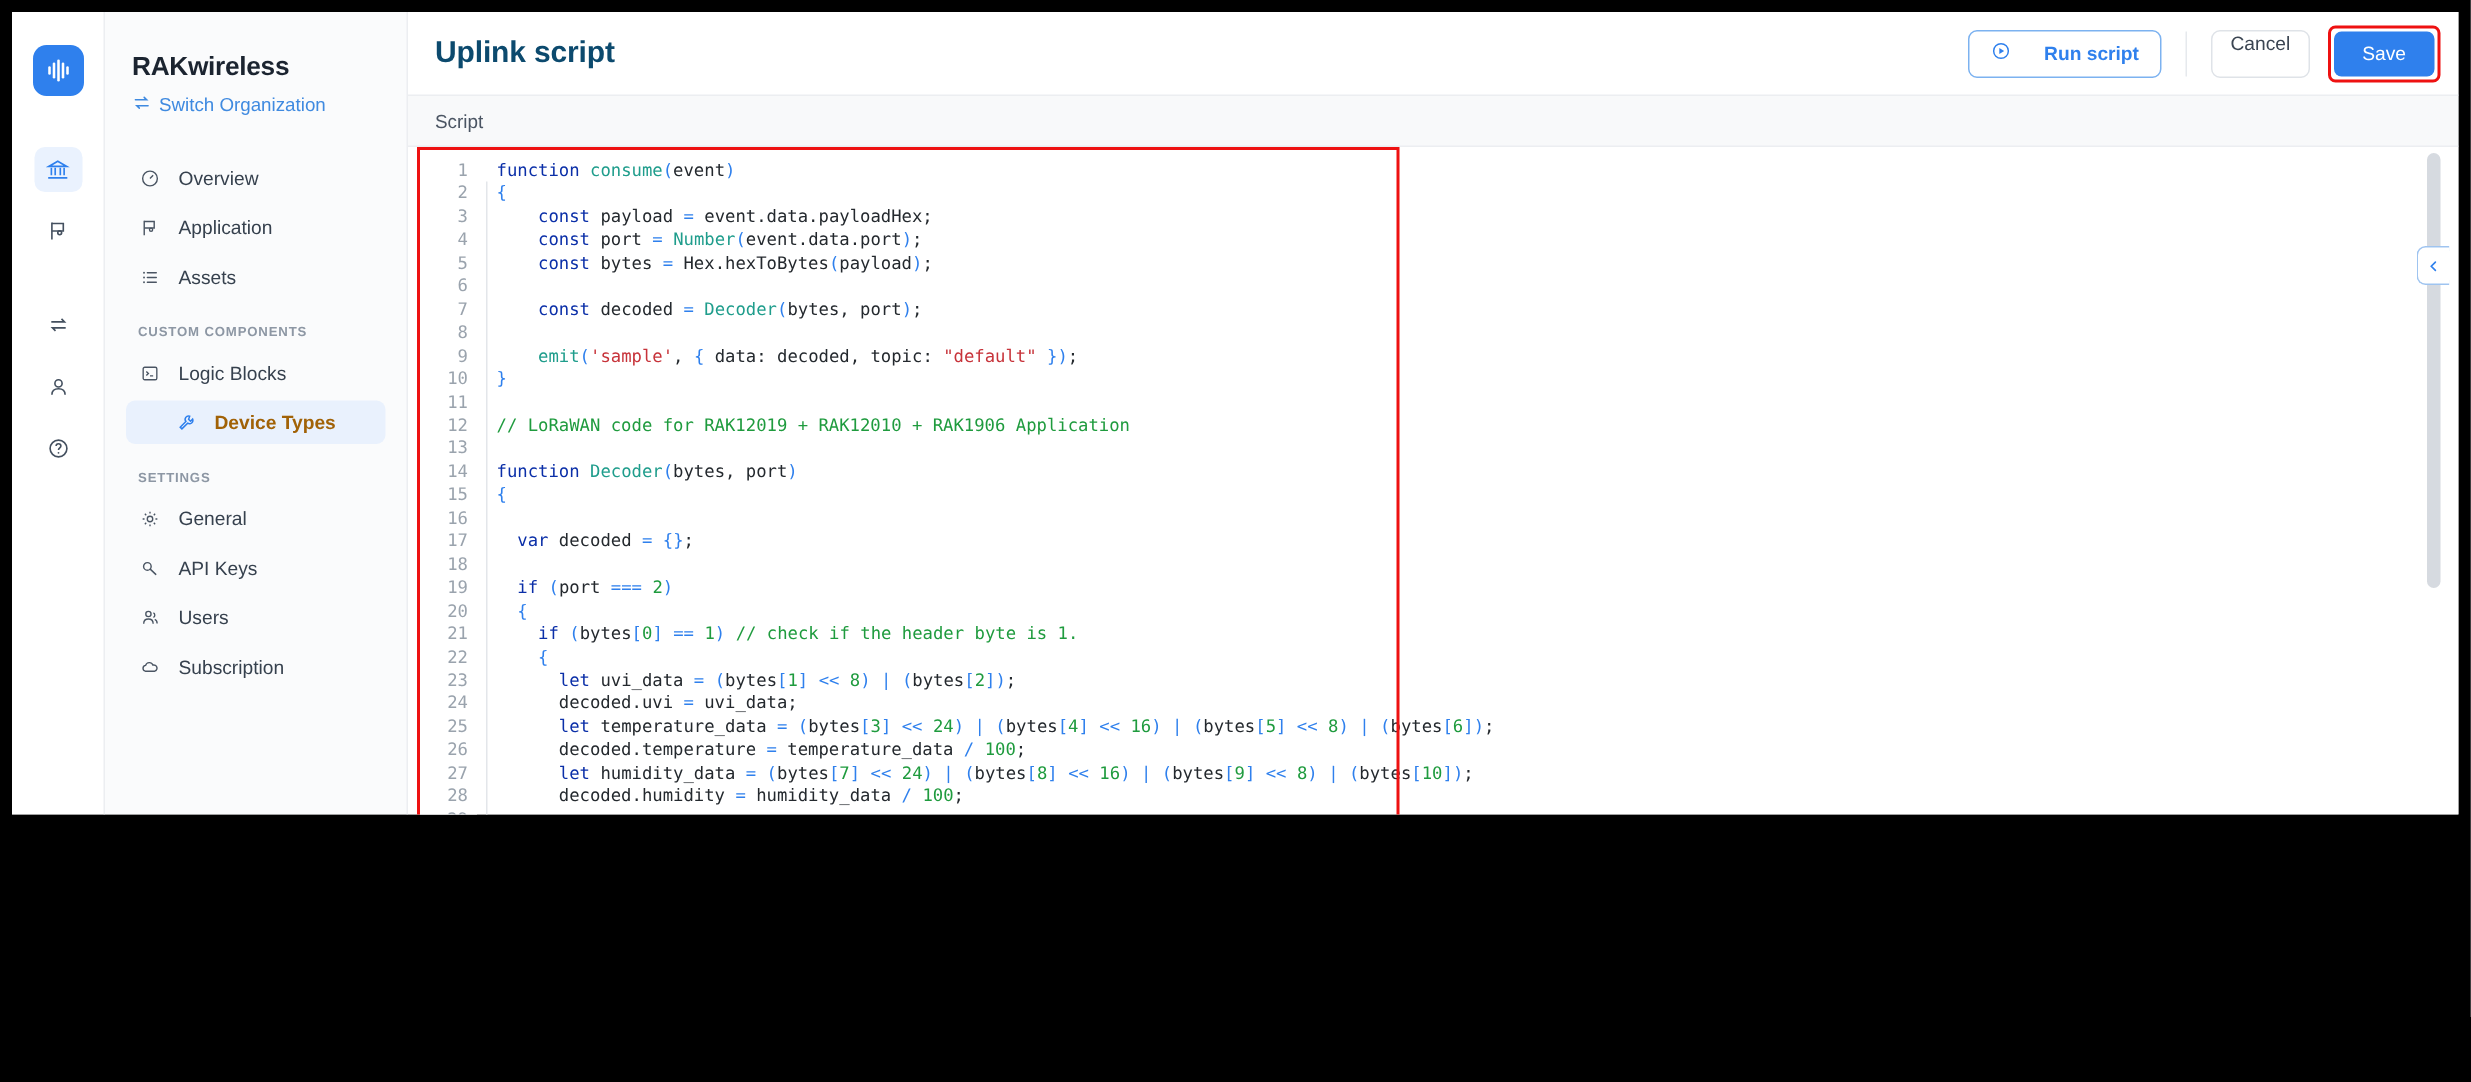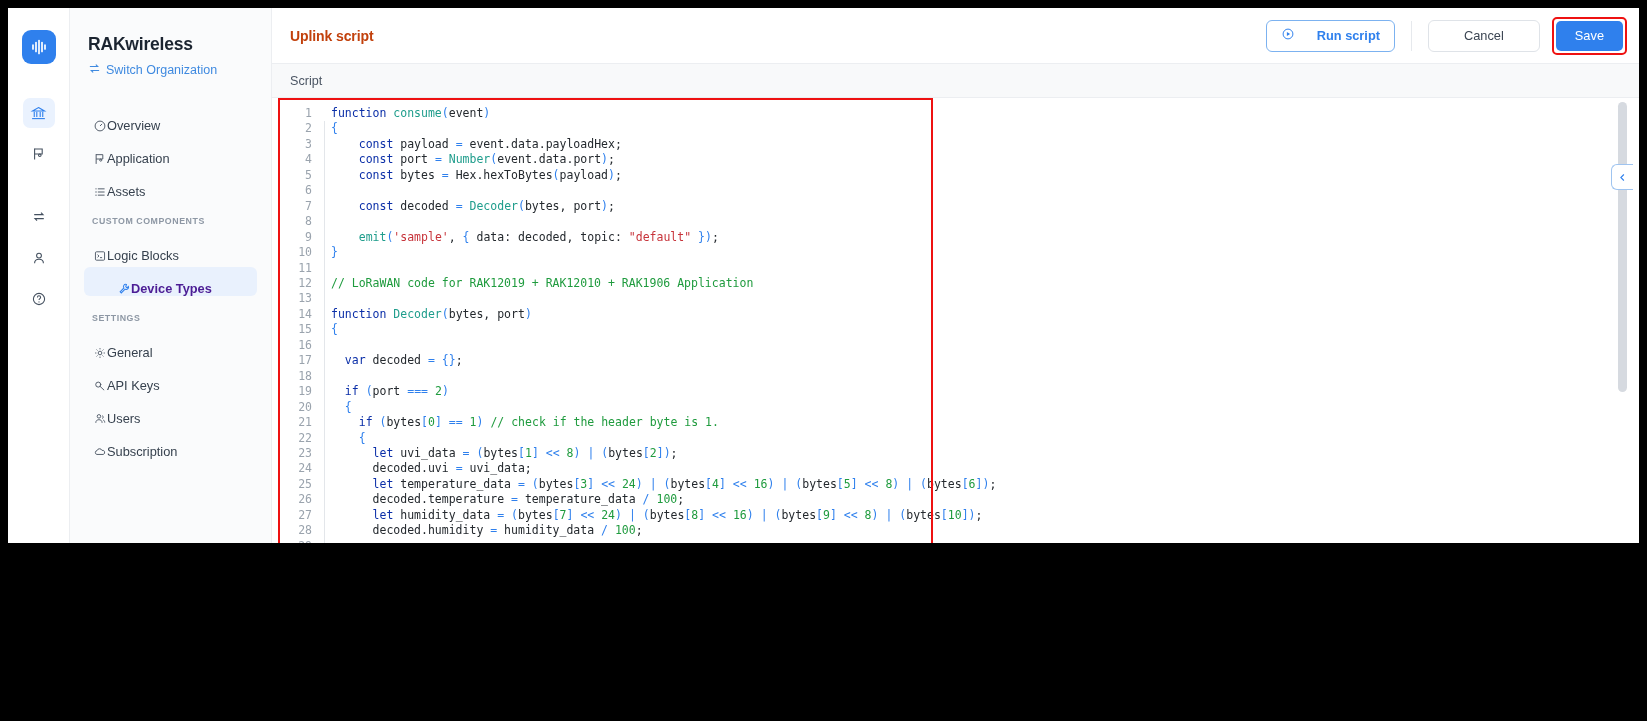--- a/index.html
+++ b/index.html
@@ -76,61 +76,61 @@
   }
   #onboard-row { display: flex; align-items: center; gap: 9px; margin-top: 10px; }
   #bar-track {
     flex: 1; height: 6px; border-radius: 4px; background: #e9ecef; overflow: hidden;
   }
   #bar-fill { height: 100%; border-radius: 4px; background: #2f80ed; }
   #onboard-pct { font-size: 11.5px; color: #6a7582; }
 
   .nav-list { margin-top: 26px; }
   .nav-item {
-    display: flex; align-items: flex-end; gap: 0;
+    display: flex; align-items: center; gap: 12px;
     height: 29px; padding: 0 8px; border-radius: 6px;
     font-size: 12.8px; color: #36414e;
     margin-bottom: 4px;
   }
   .nav-item .nav-ico {
     width: 15px; height: 15px;
     display: flex; align-items: center; justify-content: center;
     color: #4a5563;
   }
-  .nav-item.active { background: #e9f1fd; color: #4c1d95; font-weight: bold; padding-left: 32px; }
+  .nav-item.active { background: #e9f1fd; color: #a16207; font-weight: bold; padding-left: 32px; }
   .nav-item.active .nav-ico { color: #2f80ed; }
   .nav-section {
     font-size: 8.8px; letter-spacing: .55px; color: #8d97a4;
     margin: 17px 0 8px 8px; font-weight: 700;
   }
 
   
   #main { flex: 1; height: 100%; display: flex; flex-direction: column; min-width: 0; position: relative; }
   #topbar {
     height: 56px; flex: 0 0 56px;
     border-bottom: 1px solid #eceef1;
     display: flex; align-items: center;
     padding: 0 12px 0 18px;
     background: #fff;
   }
-  #page-title { font-size: 14px; font-weight: bold; color: #c2410c; letter-spacing: -0.1px; }
+  #page-title { font-size: 20px; font-weight: bold; color: #0c4a6e; letter-spacing: -0.1px; }
   #topbar-spacer { flex: 1; }
   #run-script {
     display: flex; align-items: center; gap: 22px;
     height: 32px; padding: 0 14px;
     border: 1px solid #7cb2f0; border-radius: 6px;
     color: #2f80ed; font-size: 12.8px; font-weight: bold;
     background: #fff;
   }
   #topbar-div { width: 1px; height: 30px; background: #e6e9ed; margin: 0 16px; }
   #cancel-btn {
-    height: 32px; padding: 0 35px;
+    height: 32px; padding: 0 12px;
     border: 1px solid #dfe3e8; border-radius: 6px;
     background: #fff; color: #3b4552; font-size: 12.8px;
-    display: flex; align-items: center;
+    display: flex; 
   }
   #save-wrap {
     margin-left: 12px;
     border: 2.5px solid #ee1111;
     border-radius: 5px;
     padding: 2px;
   }
   #save-btn {
     height: 30px; padding: 0 19px;
     border-radius: 5px; border: none;

